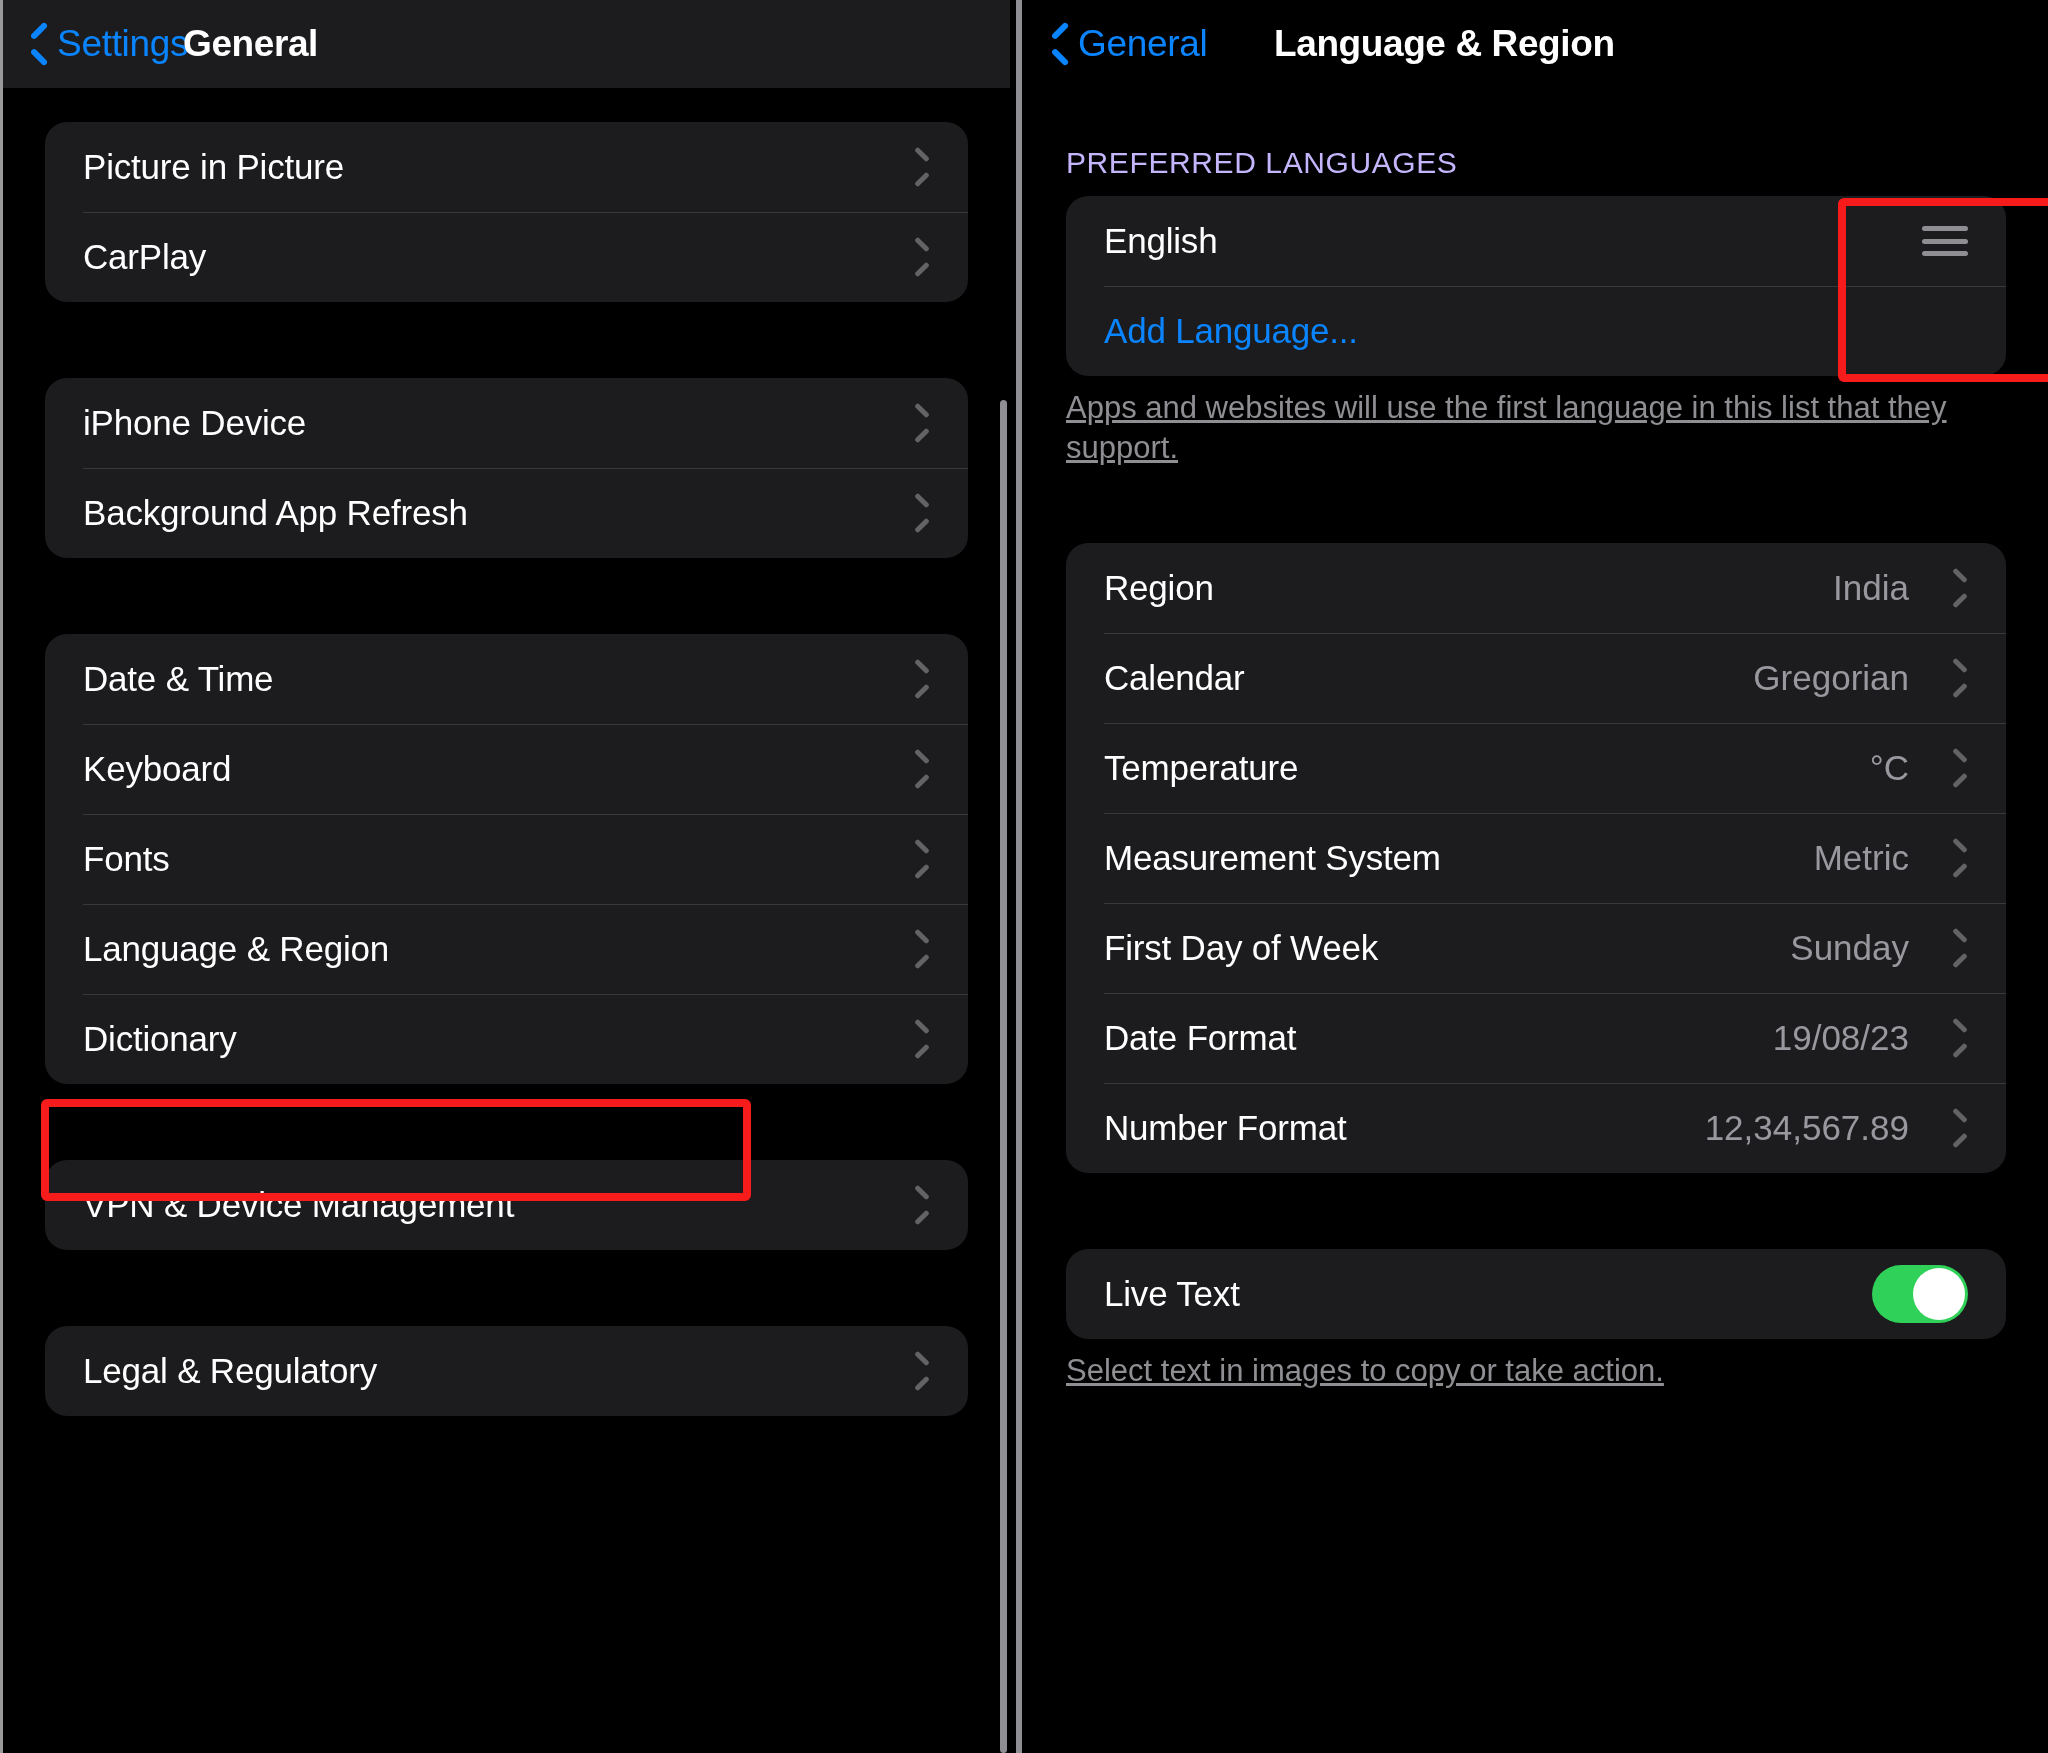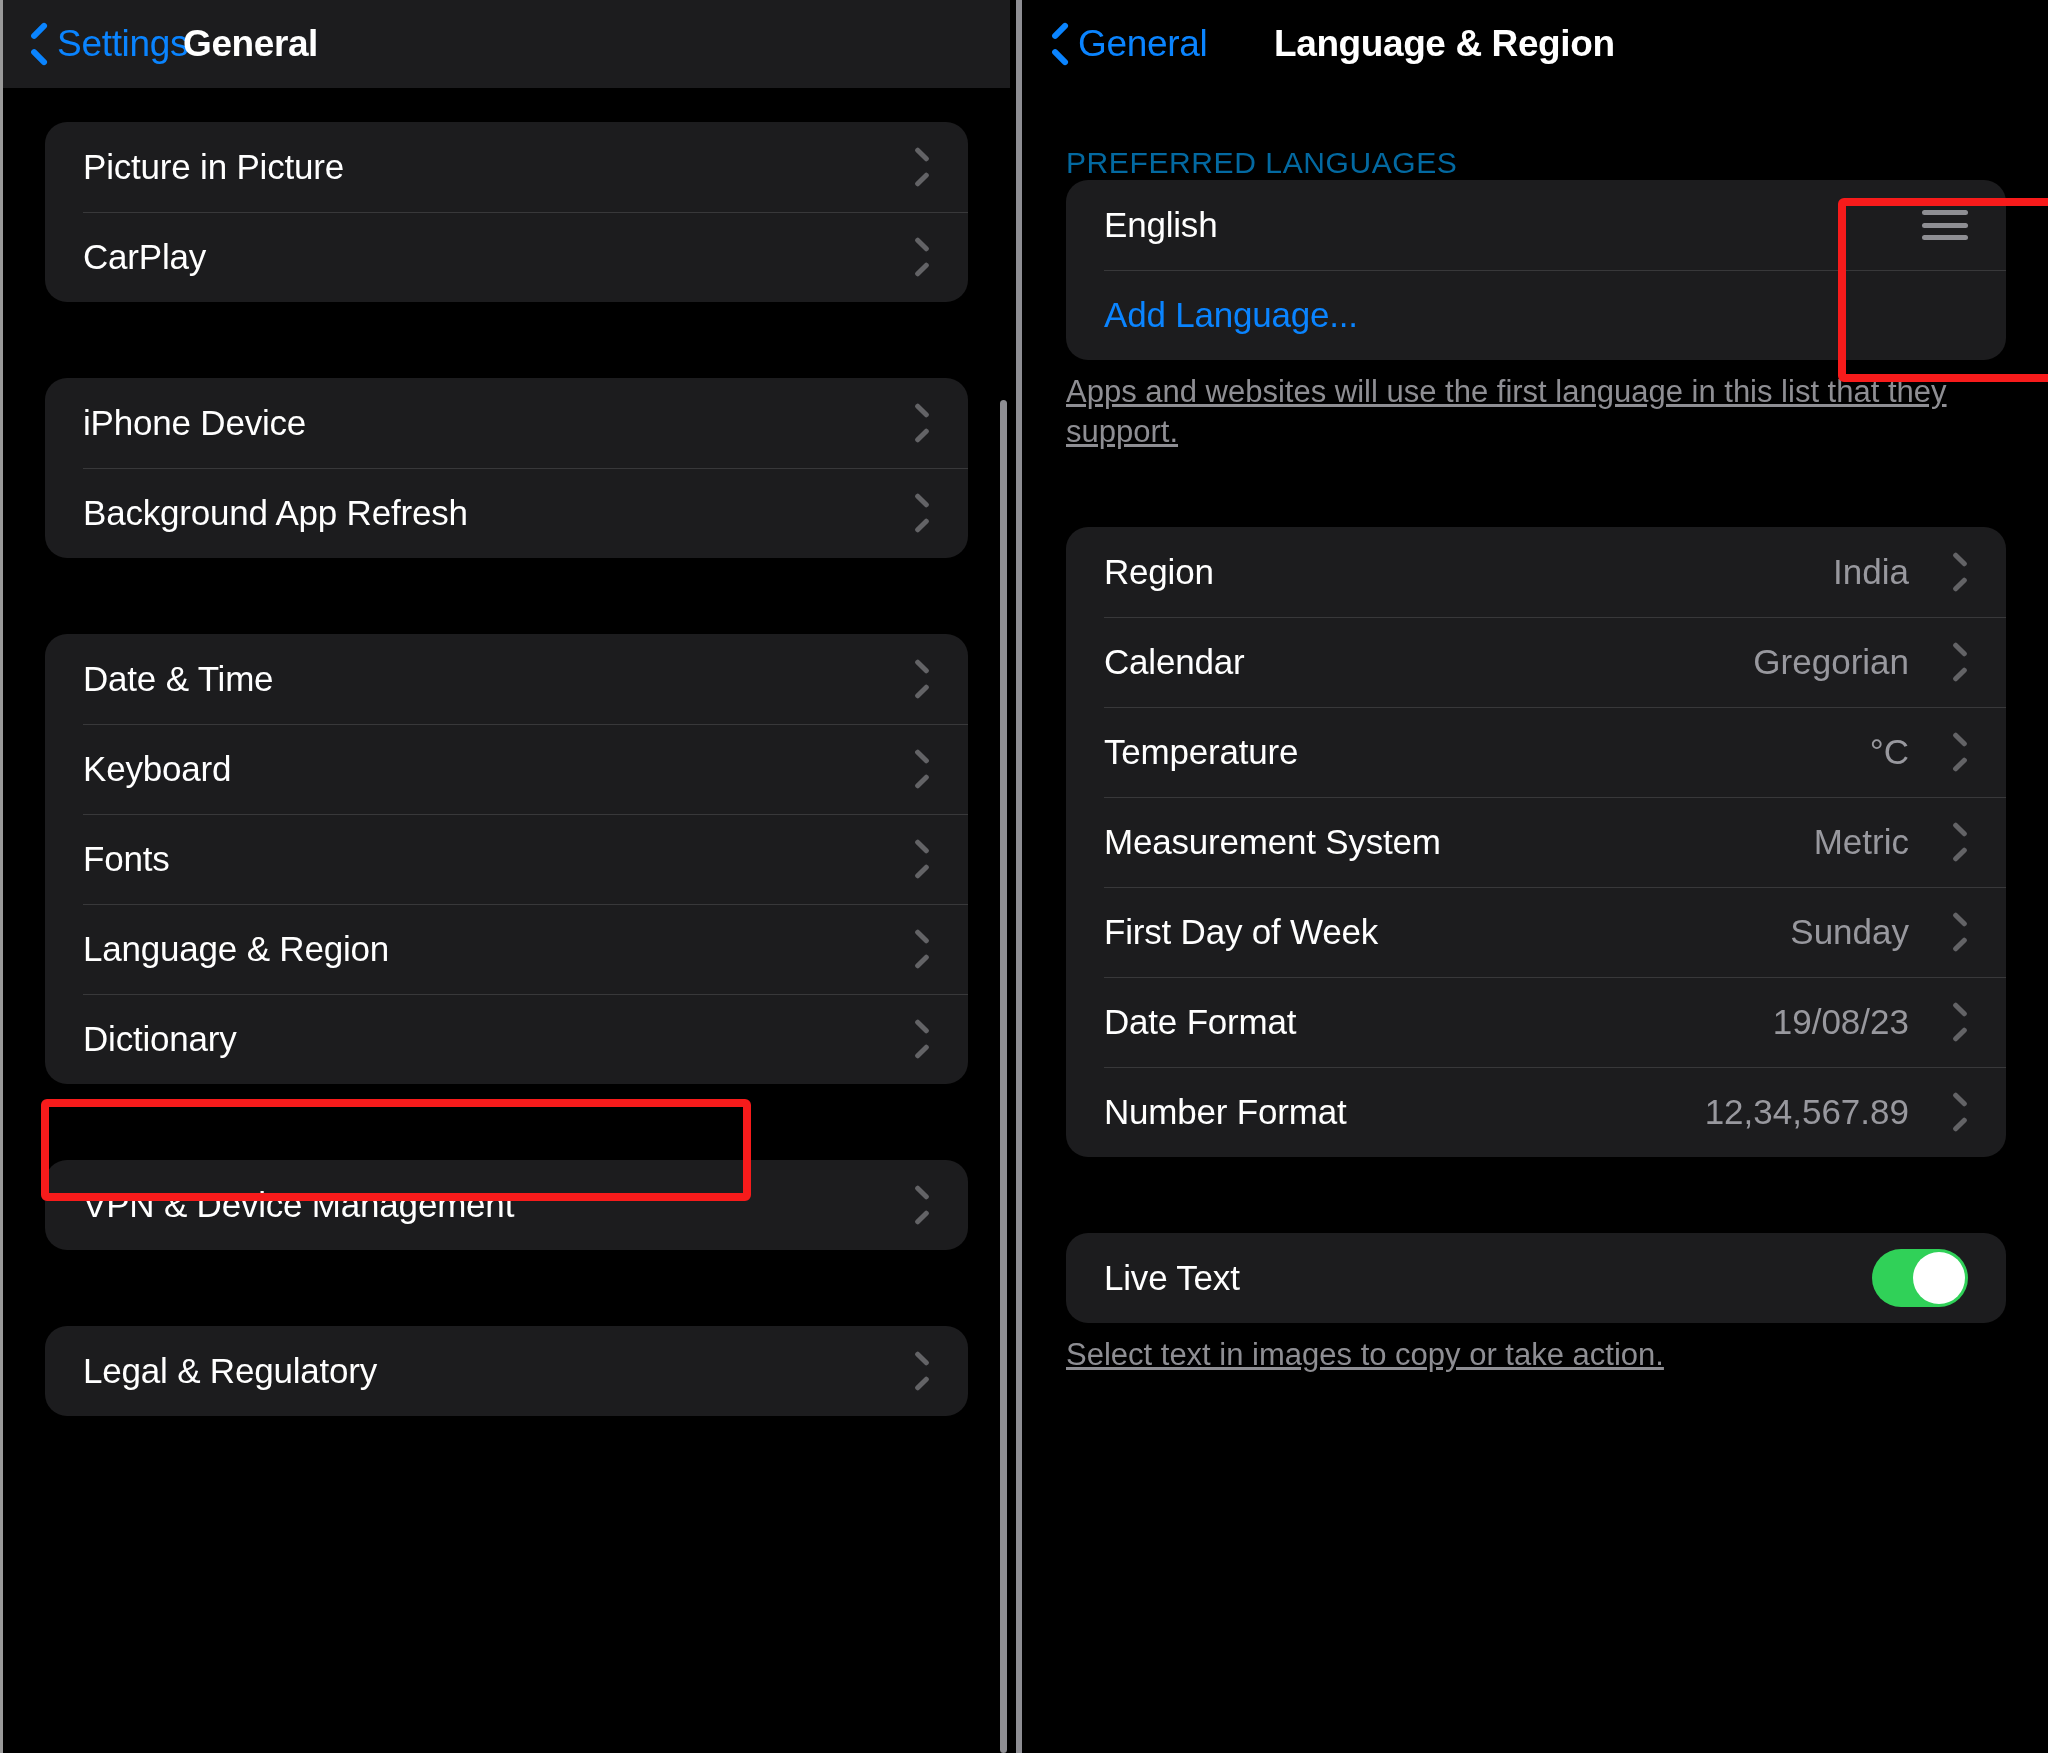--- a/index.html
+++ b/index.html
@@ -164,24 +164,24 @@
   .toggle .knob {
     position: absolute;
     top: 3px; left: 41px;
     width: 52px; height: 52px;
     border-radius: 50%;
     background: #ffffff;
   }
 
   
   .section-header {
-    color: #0369a1;
+    color: #c4b5fd;
     font-size: 30px;
     letter-spacing: 0.6px;
-    padding: 0 42px 0 42px;
+    padding: 0 42px 16px 42px;
   }
   .section-footer {
     color: #8e8e93;
     font-size: 31px;
     line-height: 1.28;
     padding: 12px 50px 0 42px;
     text-decoration: underline;
   }
 
   .spacer-lg { height: 76px; }

